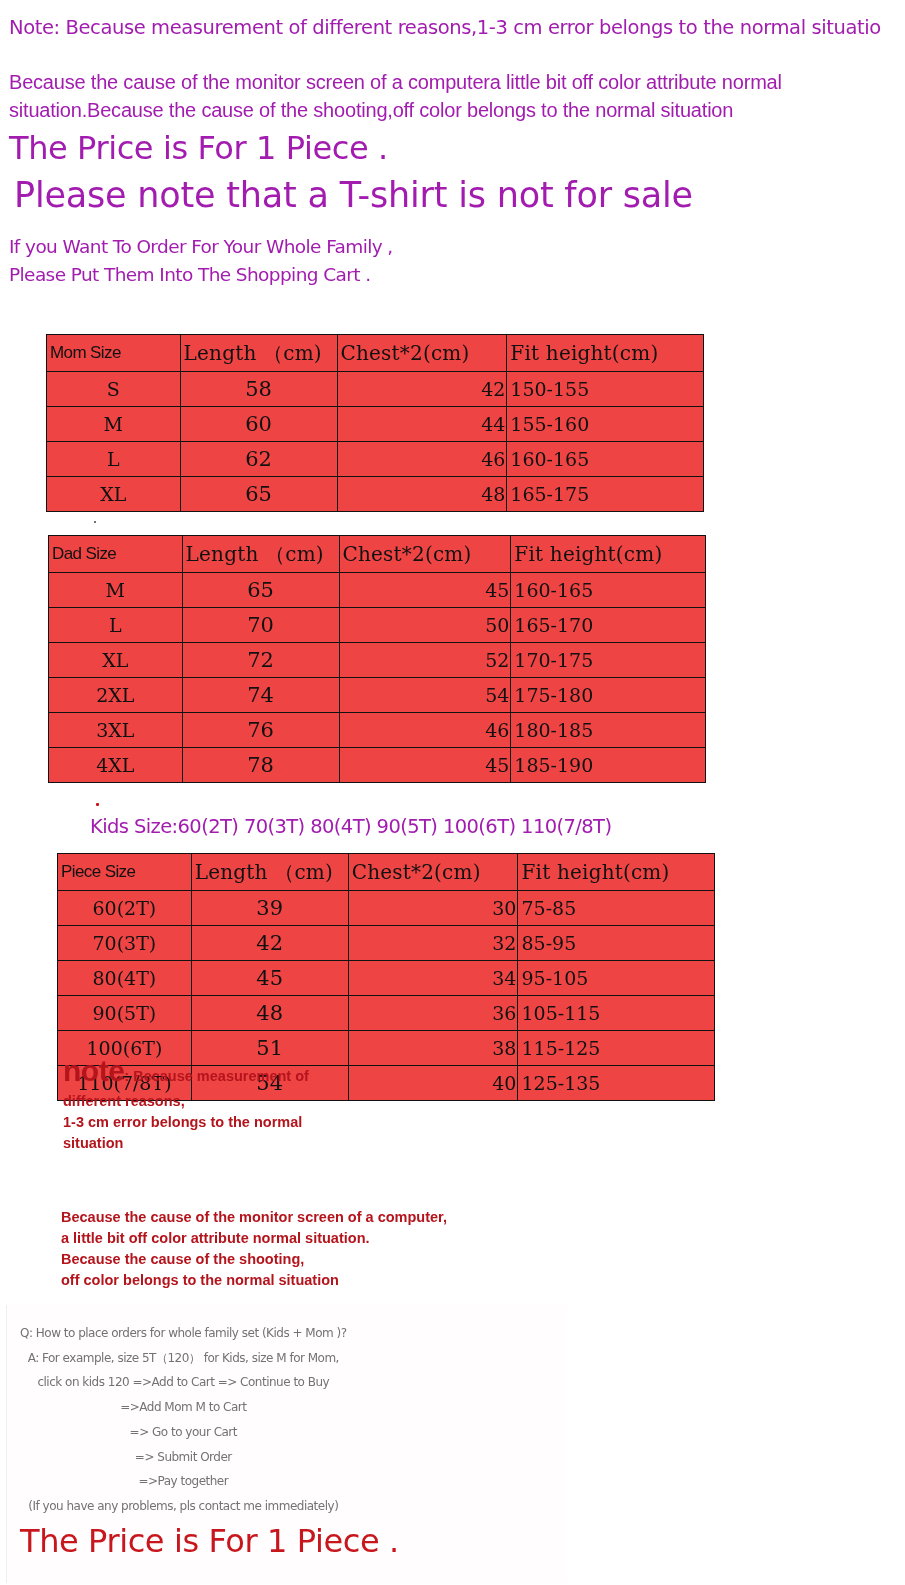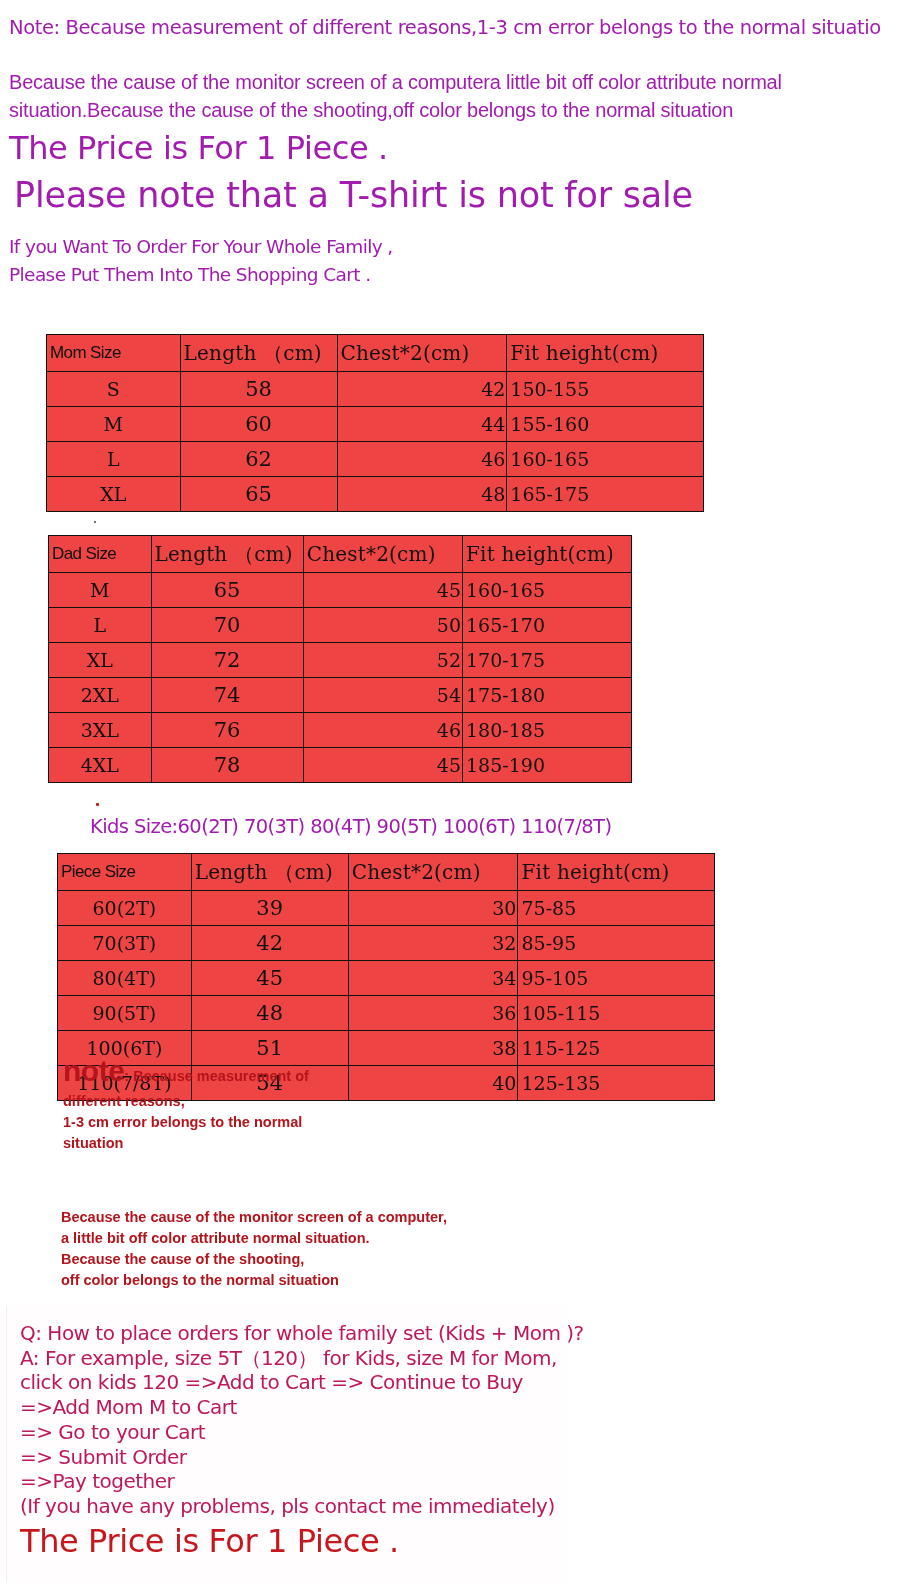--- a/index.html
+++ b/index.html
@@ -30,38 +30,38 @@
     }
     table.size tr.hdr td { height: 36px; font-size: 20px; letter-spacing: 0.2px; }
     table.size td.c1 { text-align: center; }
     table.size td.c2 { text-align: center; font-size: 21px; }
     table.size td.c3 { text-align: right; padding-right: 1px; }
     table.size td.c4 { text-align: left; padding-left: 3px; }
     table.size tr.hdr td.c1 { text-align: left; padding-left: 3px; font-family: "Liberation Sans", sans-serif; font-size: 17px; letter-spacing: -0.6px; }
     table.size tr.hdr td.c2, table.size tr.hdr td.c3, table.size tr.hdr td.c4 { text-align: left; padding-left: 3px; font-size: 20px; }
 
     #mom-table { left: 46px; top: 334px; width: 658px; }
-    #dad-table { left: 48px; top: 535px; width: 584px; }
+    #dad-table { left: 48px; top: 535px; width: 658px; }
     #kids-table { left: 57px; top: 853px; width: 658px; }
 
     .dot { width: 2px; height: 2px; background: #444; border-radius: 1px; }
     .dot-red { width: 3px; height: 3px; background: #c8161d; border-radius: 1px; }
 
     .kids-heading { left: 90px; top: 812px; font-family: "DejaVu Sans", sans-serif; font-size: 19.5px; line-height: 30px; letter-spacing: -0.6px; }
 
     
     .note-block { left: 63px; top: 1056px; font-family: "Liberation Sans", sans-serif; font-weight: bold; color: #b4141c; }
     .note-word { font-size: 30px; letter-spacing: -0.5px; }
     .note-first { font-size: 14.5px; }
     .note-line { font-size: 14.5px; line-height: 21px; }
     .note-block-2 { left: 61px; top: 1207px; font-family: "Liberation Sans", sans-serif; font-weight: bold; color: #b4141c; font-size: 14.5px; line-height: 21px; }
 
     
     .faq-bg { left: 6px; top: 1305px; width: 560px; height: 278px; background: #fffdfd; border-left: 1px solid #efefef; }
-    .faq { left: 20px; top: 1321px; font-family: "DejaVu Sans", sans-serif; font-size: 20px; line-height: 24.7px; color: #be185d; letter-spacing: -0.5px; }
+    .faq { left: 20px; top: 1321px; font-family: "DejaVu Sans", sans-serif; font-size: 12px; line-height: 24.7px; color: #737373; letter-spacing: -0.5px; text-align: center; }
     .price-2 { left: 20px; top: 1519px; font-family: "DejaVu Sans", sans-serif; font-size: 32px; line-height: 44px; letter-spacing: -0.4px; color: #c8161d; }
   </style>
 </head>
 <body>
 
 <div class="abs top-note red">Note:  Because measurement of different reasons,1-3 cm error belongs to the normal situatio</div>
 <div class="abs top-note-2 red">Because the cause of the monitor screen of a computera little bit off color attribute normal situation.Because the cause of the shooting,off color belongs to the normal situation</div>
 
 <div class="abs price-1 red">The Price is For 1 Piece .</div>
 <div class="abs tshirt red">Please note that a T-shirt is not for sale</div>

